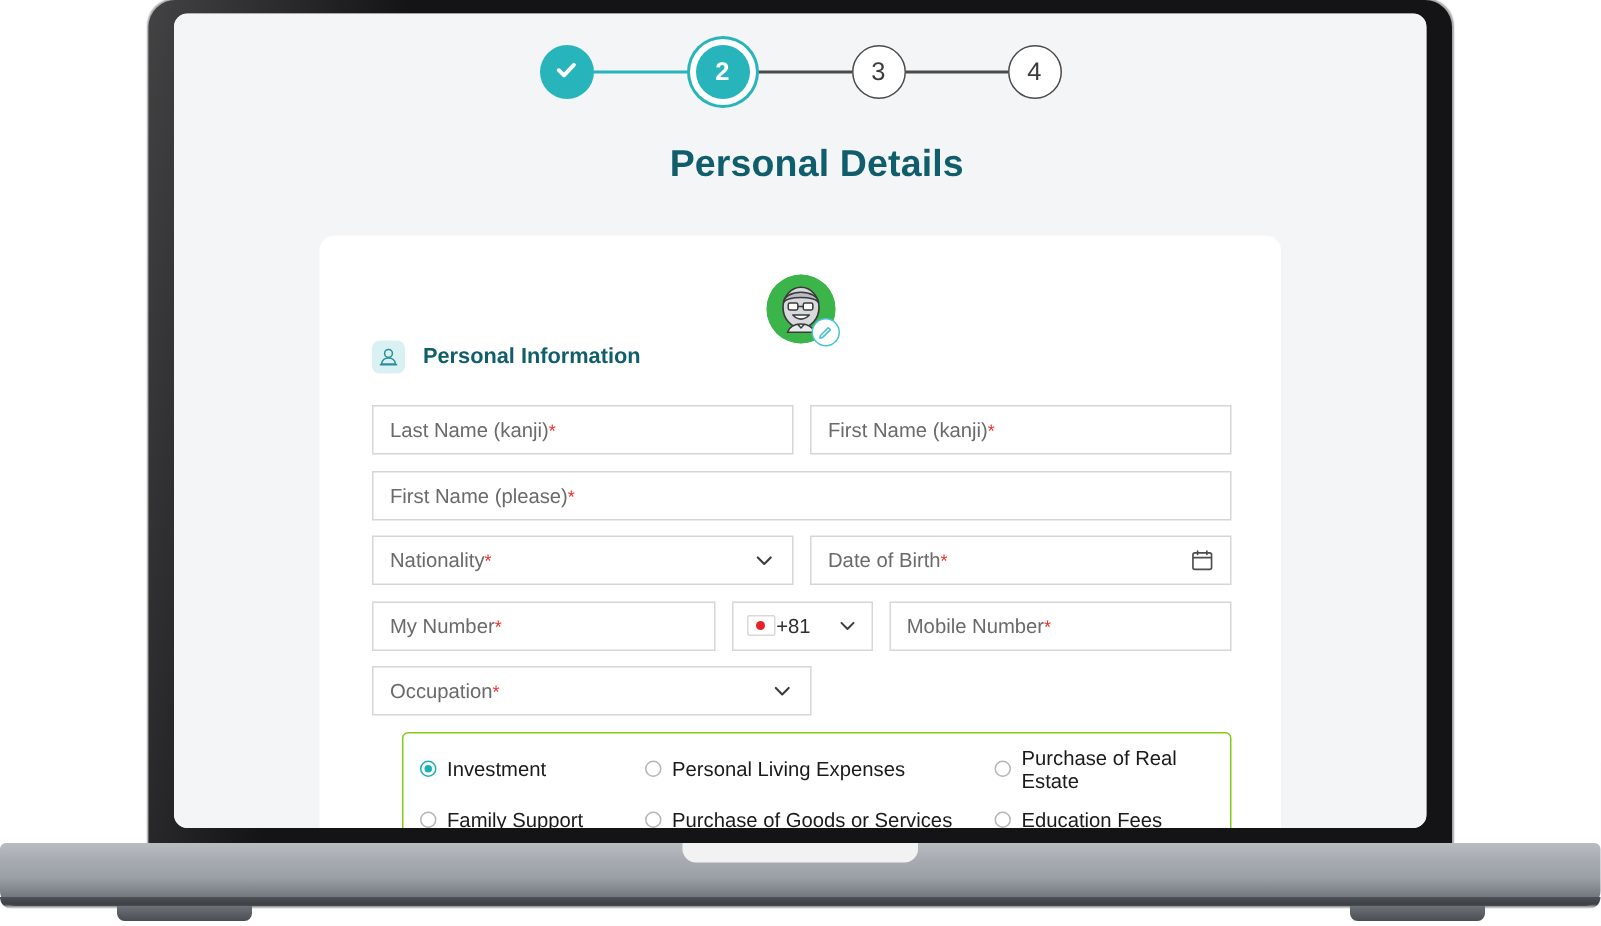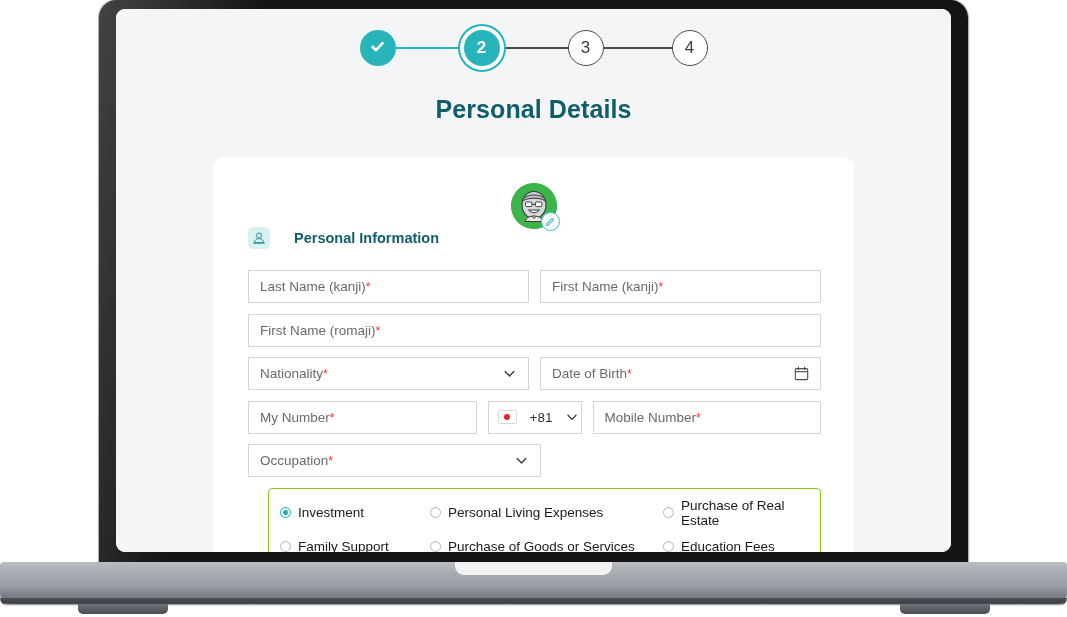--- a/index.html
+++ b/index.html
@@ -126,21 +126,21 @@
     width: 68px;
     background: #4a4a4a;
     flex: 0 0 auto;
   }
   .connector.active { background: #27b4bb; }
   .check-glyph { font-size: 19px; line-height: 1; }
 
   
   .page-title {
     position: absolute;
-    top: 86px; left: 0;
+    top: 86px; left: 11px;
     width: 835px;
     text-align: center;
     font-size: 25px;
     font-weight: bold;
     color: #105e6b;
     letter-spacing: 0.1px;
   }
 
   
   .card {
@@ -177,21 +177,21 @@
     align-items: center;
     justify-content: center;
   }
 
   
   .section-head {
     position: absolute;
     left: 35px; top: 70px;
     display: flex;
     align-items: center;
-    gap: 24px;
+    gap: 12px;
     justify-content: center;
   }
   .section-icon {
     width: 22px; height: 22px;
     background: #d9f1f3;
     border-radius: 5px;
     display: flex;
     align-items: center;
     justify-content: center;
   }
@@ -230,21 +230,21 @@
   .req { color: #f0322c; font-size: 12px; }
   .field-icon {
     margin-left: auto;
     display: flex;
     align-items: center;
     color: #5a5a5a;
   }
   .field.phone-code {
     width: 94px;
     flex: 0 0 94px;
-    gap: 13px;
+    gap: 1px;
     color: #333;
     padding: 0 9px;
   }
   .flag {
     width: 17px; height: 12px;
     background: #ffffff;
     border: 1px solid #d9d9d9;
     border-radius: 1.5px;
     display: flex;
     align-items: center;
@@ -395,21 +395,21 @@
             <div class="field half">
               <span class="ph"><span>Last Name (kanji)</span><span class="req">*</span></span>
             </div>
             <div class="field half">
               <span class="ph"><span>First Name (kanji)</span><span class="req">*</span></span>
             </div>
           </div>
 
           <div class="row">
             <div class="field half">
-              <span class="ph"><span>First Name (romaji)</span><span class="req">*</span></span>
+              <span class="ph"><span>First Name (please)</span><span class="req">*</span></span>
             </div>
           </div>
 
           <div class="row">
             <div class="field half">
               <span class="ph"><span>Nationality</span><span class="req">*</span></span>
               <span class="field-icon">
                 <svg width="15" height="15" viewBox="0 0 15 15" aria-hidden="true">
                   <path d="M3.2 5.6 L7.5 10 L11.8 5.6" fill="none" stroke="#3d3d3d" stroke-width="1.4" stroke-linecap="round" stroke-linejoin="round"></path>
                 </svg>

